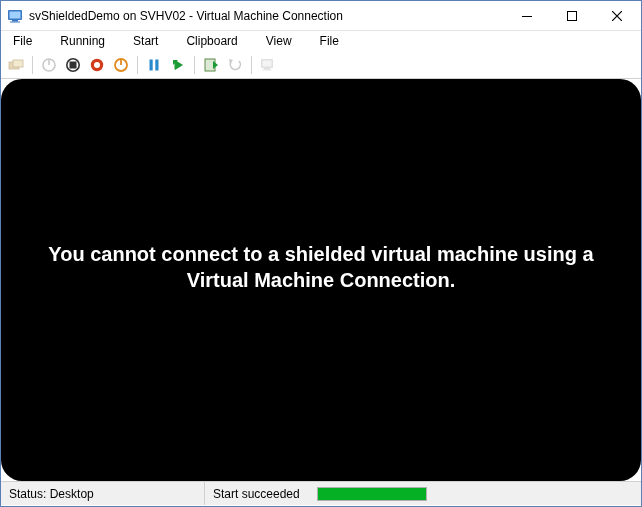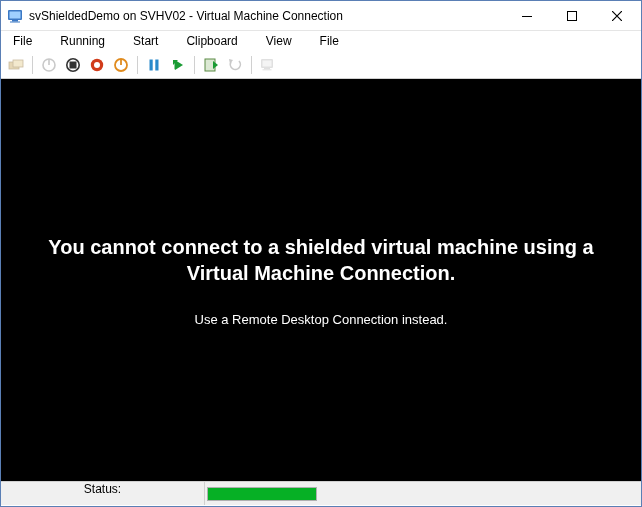--- a/index.html
+++ b/index.html
@@ -72,20 +72,21 @@
     .content {
       background: #000;
       color: #fff;
       height: 402px;
       display: flex;
       flex-direction: column;
       align-items: center;
       justify-content: center;
       text-align: center;
       padding: 0 18px;
+      border-radius: 21px;
     }
     .content h1 {
       font-size: 20px;
       font-weight: bold;
       line-height: 1.3;
       margin-bottom: 26px;
     }
     .content p {
       font-size: 13px;
       font-weight: normal;
@@ -99,21 +100,21 @@
       border-top: 1px solid #d0d0d0;
       font-size: 12px;
     }
     .status-cell {
       padding: 0 8px;
       height: 100%;
       display: flex;
       align-items: center;
       border-right: 1px solid #d0d0d0;
     }
-    .status-cell.left { width: 204px; flex-direction: column; }
+    .status-cell.left { width: 204px; }
     .status-cell.mid { width: 110px; border-right: none; }
     .progress {
       width: 110px; height: 14px;
       border: 1px solid #b0b0b0;
       background: #e6e6e6;
       margin-left: 2px;
     }
     .progress .bar {
       height: 100%;
       background: #06b025;
@@ -225,24 +226,24 @@
       <rect x="1" y="2" width="12" height="9" rx="1" fill="#bcbcbc"></rect>
       <rect x="2.5" y="3.5" width="9" height="6" fill="#e8e8e8"></rect>
       <rect x="4" y="11" width="6" height="1.3" fill="#bcbcbc"></rect>
       <rect x="2.5" y="12.3" width="9" height="1" fill="#bcbcbc"></rect>
     </svg>
   </div>
 </div>
 
 <div class="content">
   <h1>You cannot connect to a shielded virtual machine using a Virtual Machine Connection.</h1>
-  <p>Use a Remote Desktop Connection instead.</p>
 </div>
 
 <div class="statusbar">
   <div class="status-cell left">
     <span>Status:</span>&nbsp;
     <span>Desktop</span>
   </div>
+  <div class="status-cell mid">Start succeeded</div>
   <div class="progress">
     <div class="bar" style="width:100%"></div>
   </div>
 </div>
 
 </body></html>

